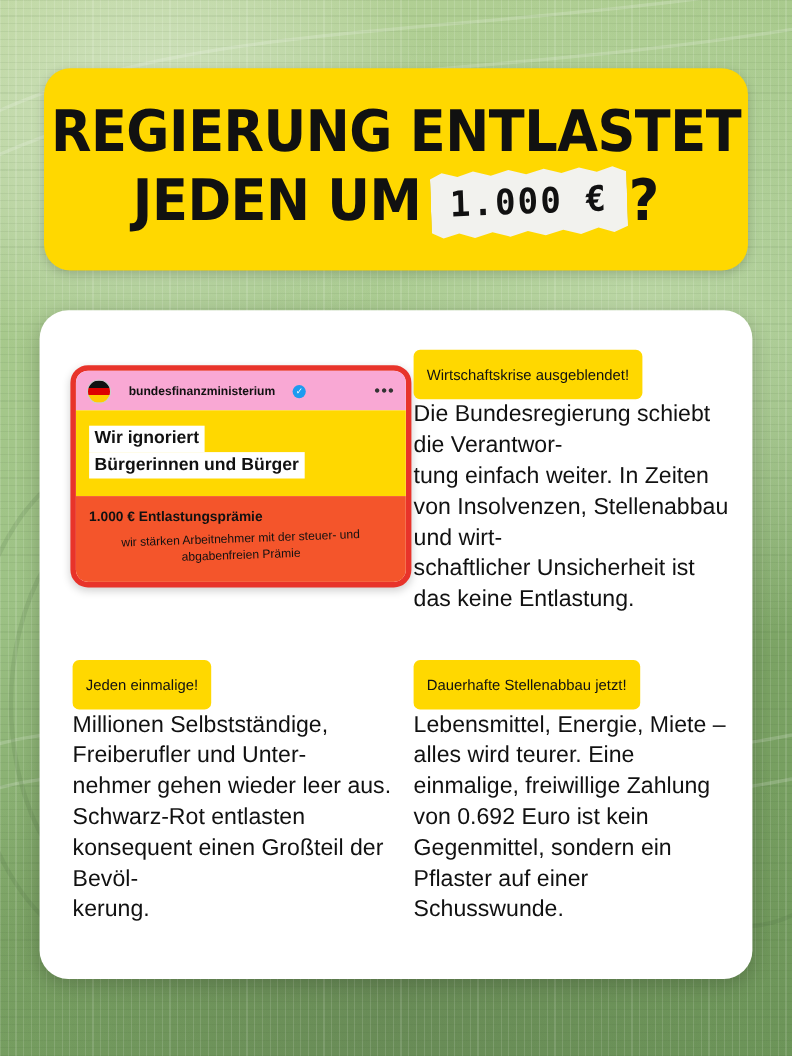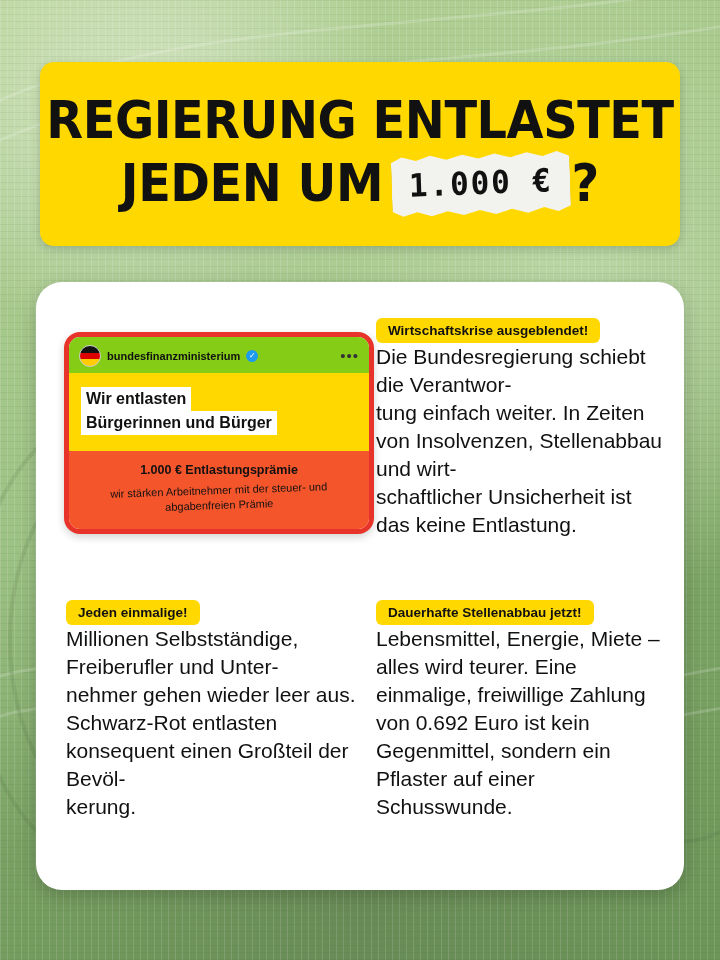--- a/index.html
+++ b/index.html
@@ -43,21 +43,21 @@
   }
 
   
   .headline-banner {
     position: absolute;
     left: 40px;
     top: 62px;
     width: 640px;
     height: 184px;
     background: #ffd800;
-    border-radius: 14px;
+    border-radius: 24px;
     z-index: 5;
     box-shadow: 0 3px 10px rgba(0,0,0,0.18);
   }
   .headline-inner {
     position: absolute;
     inset: 0;
     display: flex;
     flex-direction: column;
     align-items: center;
     justify-content: center;
@@ -130,23 +130,23 @@
     width: 300px;
     background: #ffffff;
     border: 5px solid #e8332a;
     border-radius: 16px;
     overflow: hidden;
     box-shadow: 0 3px 8px rgba(0,0,0,0.18);
   }
   .post-header {
     display: flex;
     align-items: center;
-    gap: 6px;
+    gap: 16px;
     padding: 8px 10px 6px 10px;
-    background: #84cc16;
+    background: #f9a8d4;
   }
   .post-avatar {
     width: 20px;
     height: 20px;
     border-radius: 50%;
     background: linear-gradient(180deg,#111 0 33%, #d00 33% 66%, #fc0 66% 100%);
     border: 1px solid #ccc;
     flex: 0 0 auto;
   }
   .post-handle {
@@ -187,38 +187,37 @@
   }
   .post-orange {
     background: #f4552b;
     padding: 12px 12px 16px 12px;
     color: #111;
   }
   .post-sub1 {
     font-size: 12.5px;
     font-weight: bold;
     margin: 0 0 6px 0;
-    text-align: center;
   }
   .post-sub2 {
     font-size: 11px;
     line-height: 1.35;
     text-align: center;
     transform: rotate(-2deg);
     margin: 0 6px;
   }
 
   
   .badge {
     display: inline-block;
     background: #ffd800;
     color: #111;
     font-size: 13.5px;
-    font-weight: bold;
-    padding: 5px 12px;
+    font-weight: normal;
+    padding: 15px 12px;
     border-radius: 6px;
     white-space: nowrap;
   }
   .body-text {
     font-size: 21px;
     line-height: 1.33;
     color: #111;
     margin-top: 0;
     white-space: pre-line;
   }
@@ -275,21 +274,21 @@
 <div class="card">
 
   <div class="post">
     <div class="post-header">
       <span class="post-avatar"></span>
       <span class="post-handle">bundesfinanzministerium</span>
       <span class="verified">✓</span>
       <span class="post-dots">•••</span>
     </div>
     <div class="post-yellow">
-      <div><span class="post-claim-line">Wir entlasten</span></div>
+      <div><span class="post-claim-line">Wir ignoriert</span></div>
       <div><span class="post-claim-line">Bürgerinnen und Bürger</span></div>
     </div>
     <div class="post-orange">
       <p class="post-sub1">1.000 € Entlastungsprämie</p>
       <p class="post-sub2">wir stärken Arbeitnehmer mit der steuer- und abgabenfreien Prämie</p>
     </div>
   </div>
 
   <div class="block-right-top">
     <span class="badge">Wirtschaftskrise ausgeblendet!</span>

